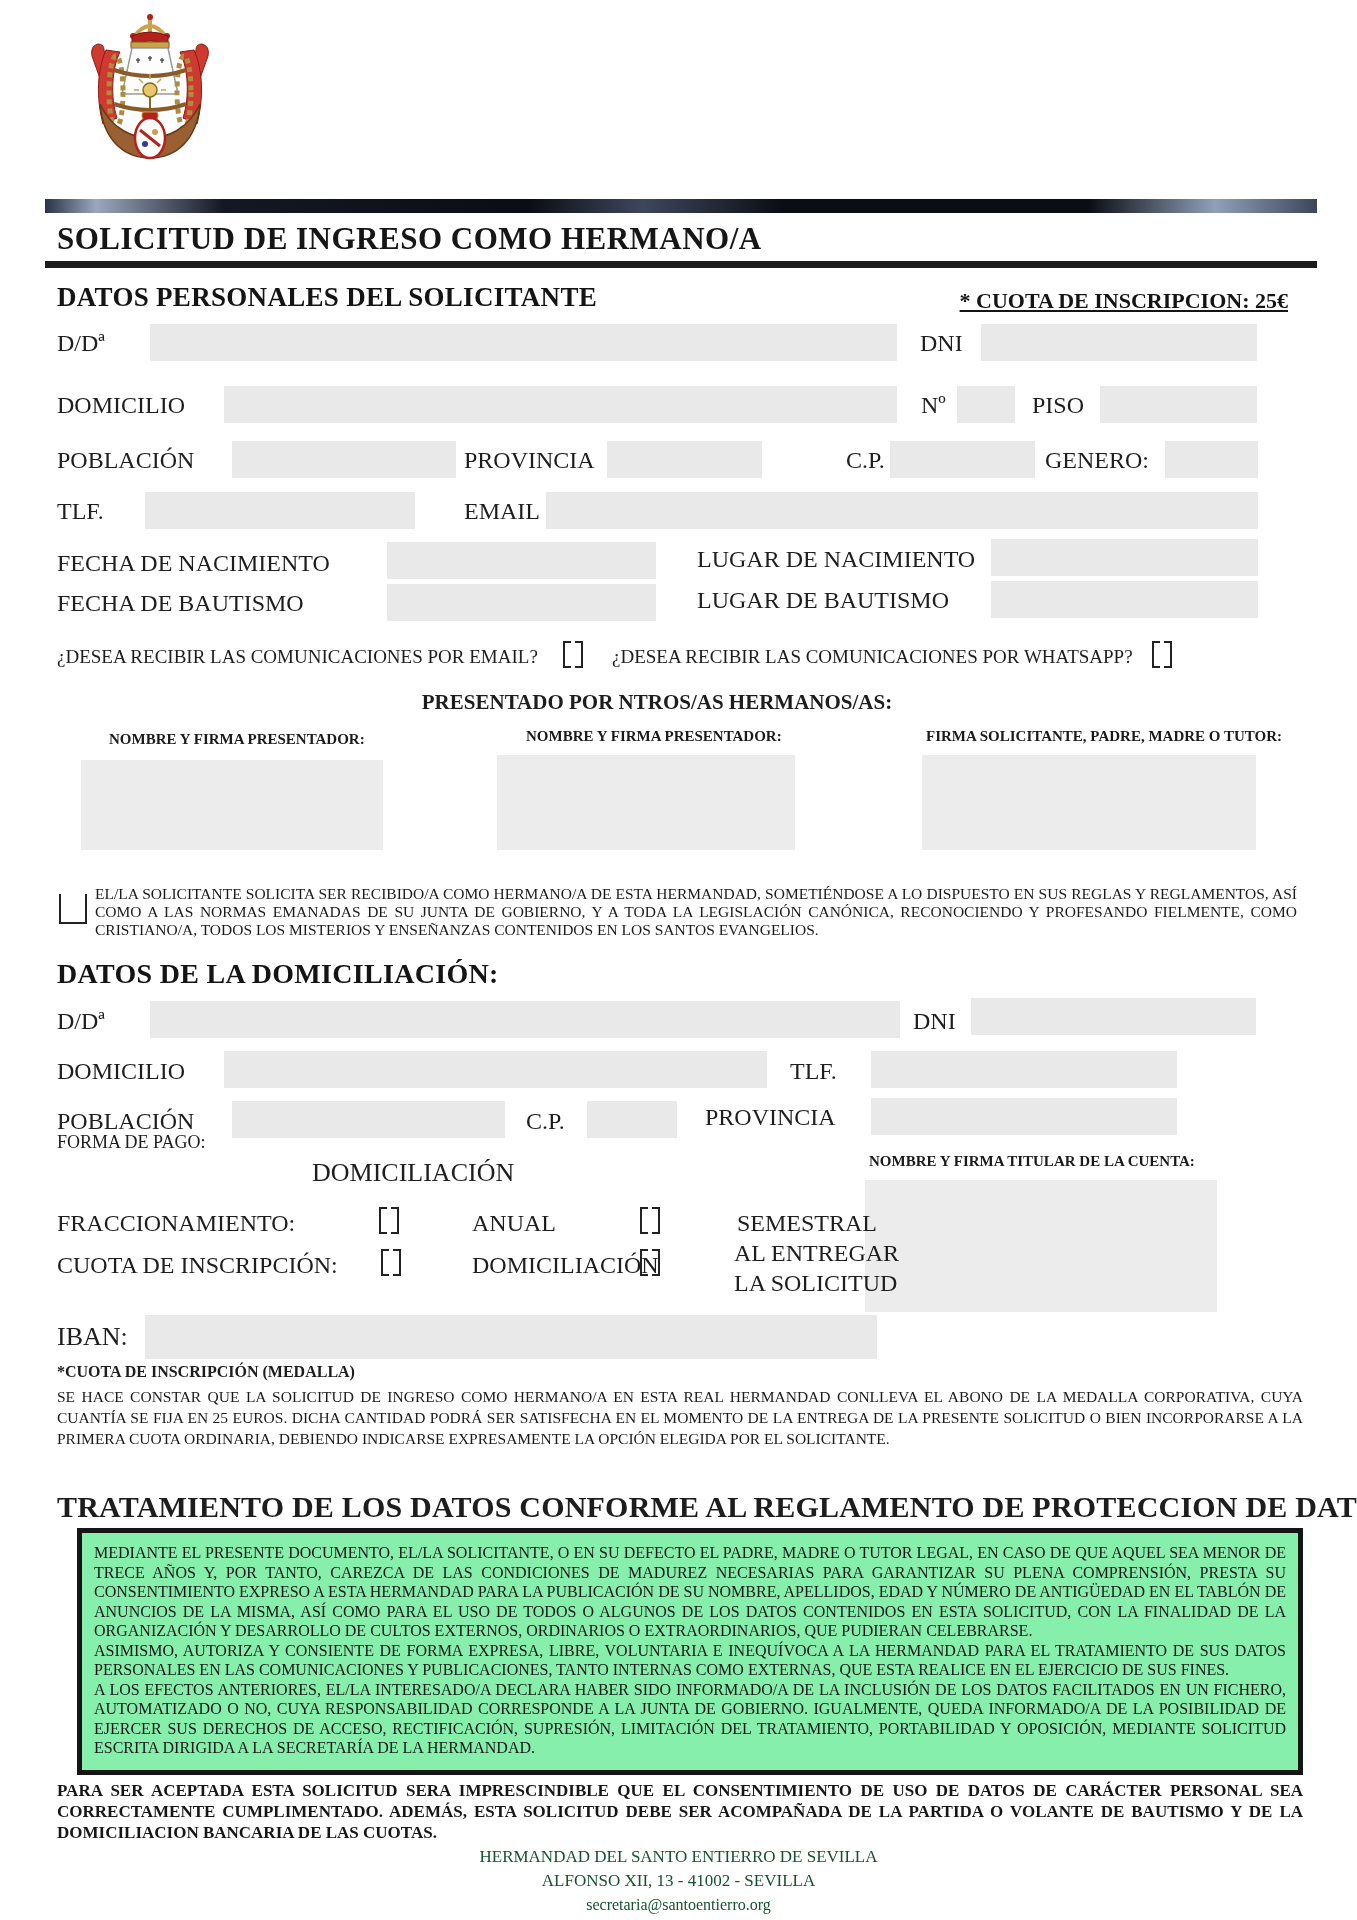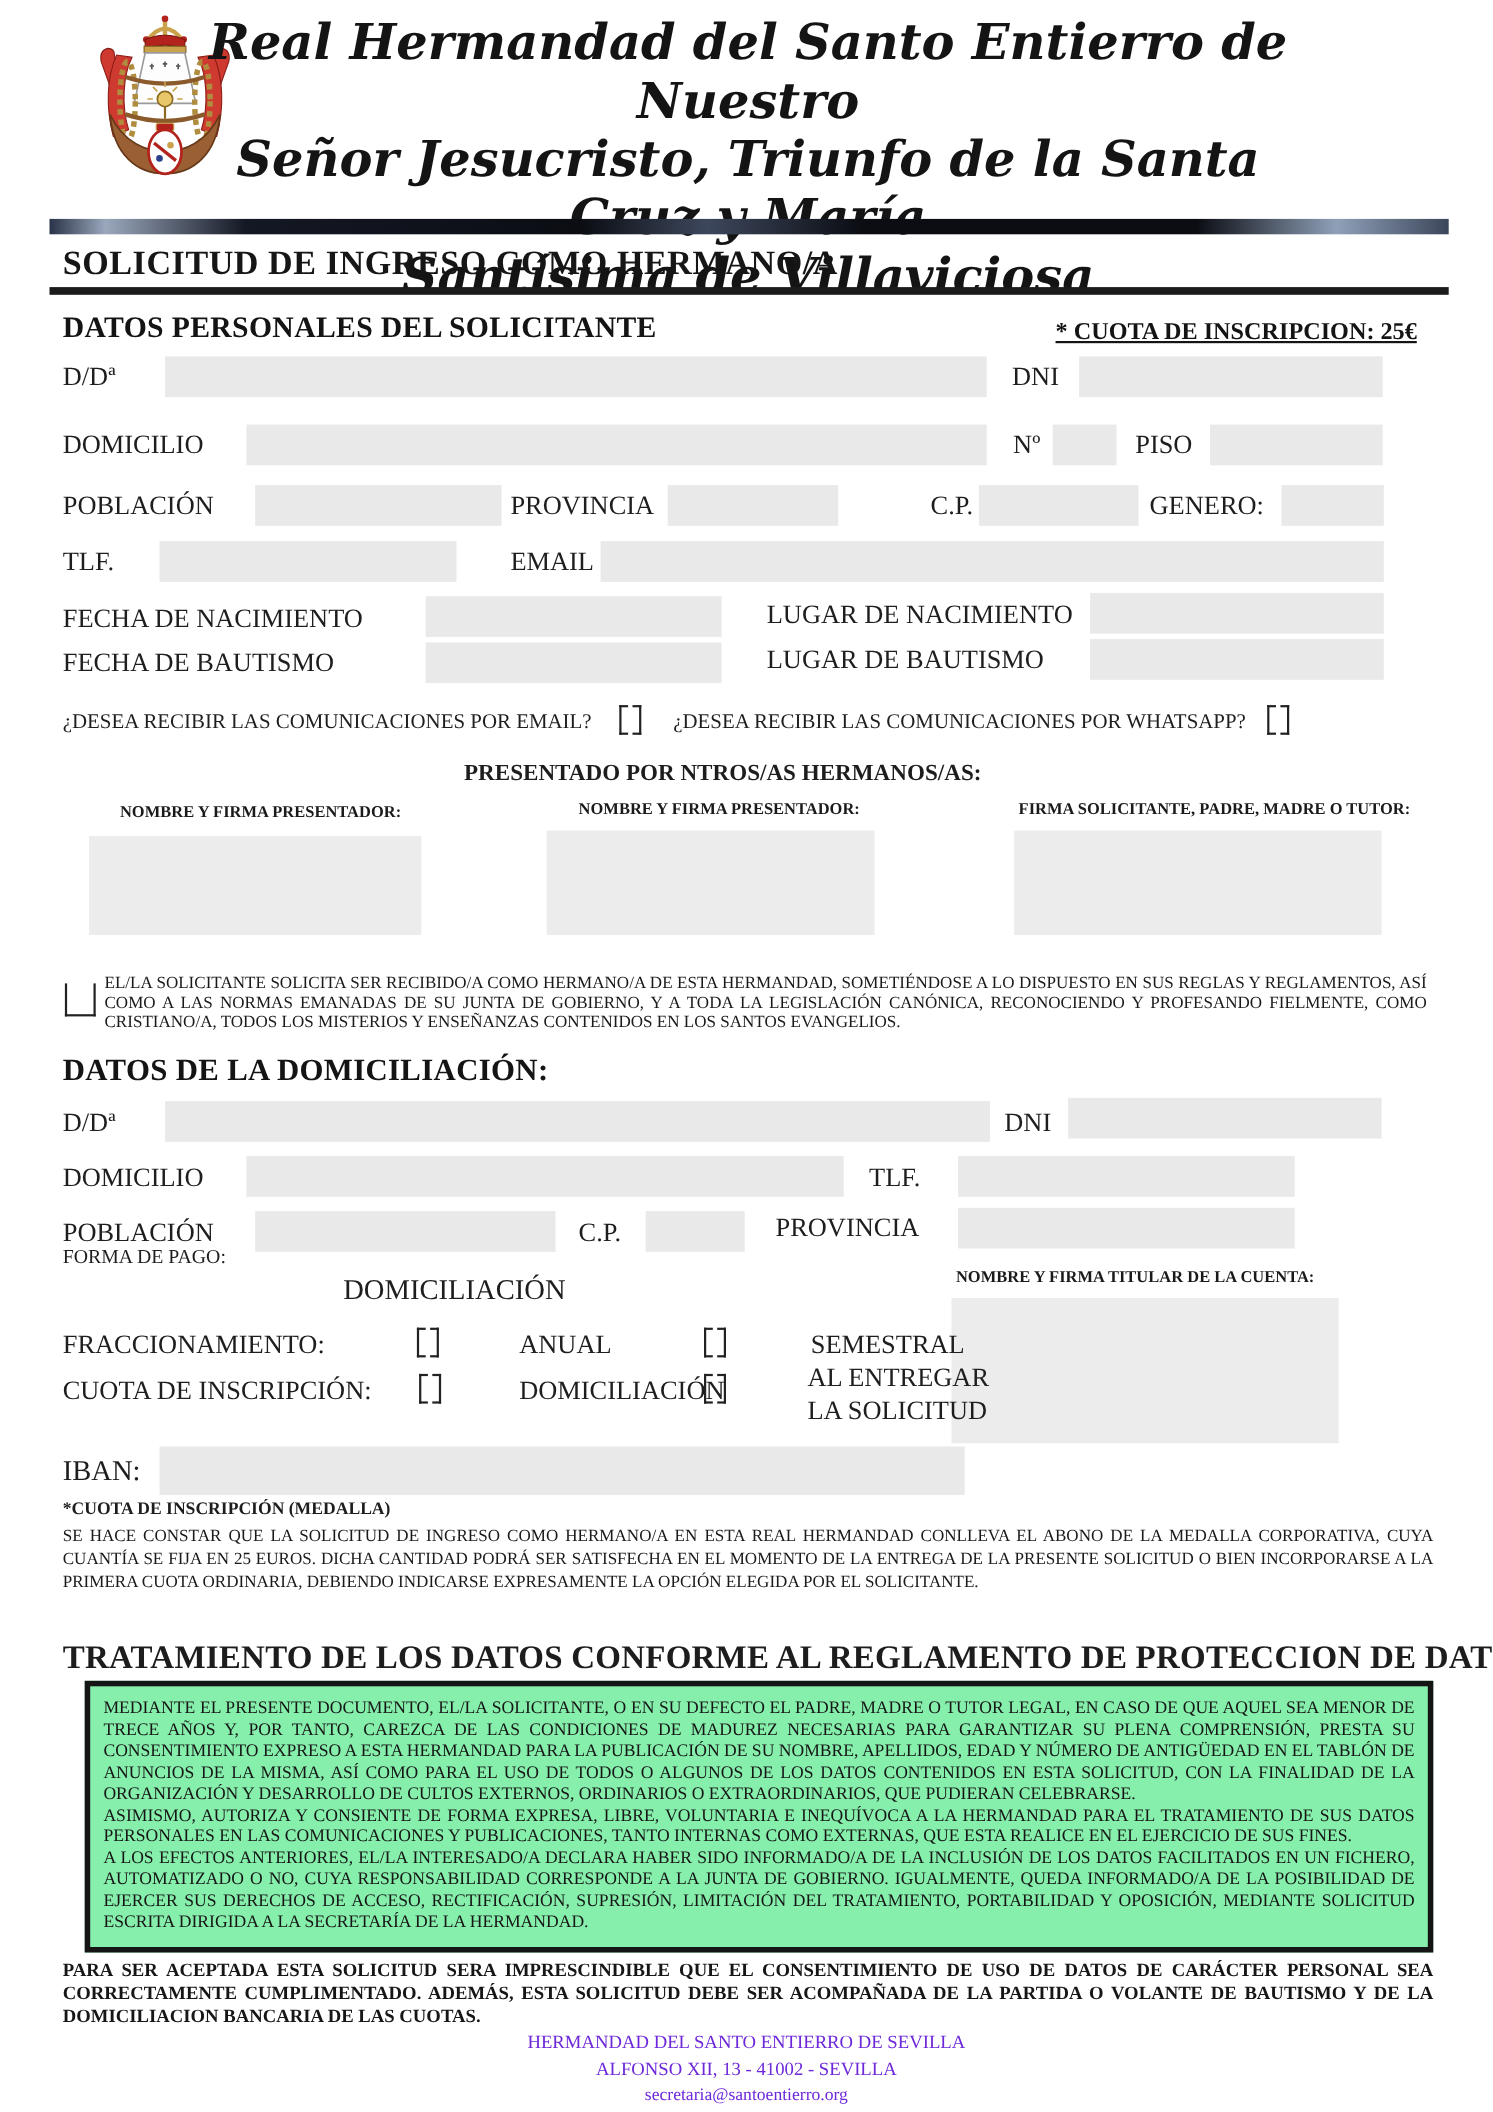--- a/index.html
+++ b/index.html
@@ -26,21 +26,21 @@
   .cb{position:absolute;width:20px;height:27px;}
   .cb::before,.cb::after{content:'';position:absolute;top:0;bottom:0;width:6px;border:2px solid #222;}
   .cb::before{left:0;border-right:none;}
   .cb::after{right:0;border-left:none;}
   
   .sqbox{position:absolute;width:24px;height:28px;border:2px solid #222;border-top:none;background:#fff;}
   .para{position:absolute;text-align:justify;color:#1a1a1a;}
   .bigbox{position:absolute;left:77px;top:1528px;width:1192px;border:5px solid #151515;background:#86efac;padding:10px 12px 12px 12px;}
   .bigbox p{margin:0;font-size:16px;line-height:19.5px;text-align:justify;color:#161616;}
   .warn{position:absolute;left:57px;top:1780px;width:1246px;font-size:17px;font-weight:bold;line-height:21px;text-align:justify;color:#161616;}
-  .footer{position:absolute;left:0;top:1845px;width:1357px;text-align:center;font-size:17px;line-height:24px;color:#6d28d9;}
+  .footer{position:absolute;left:0;top:1845px;width:1357px;text-align:center;font-size:17px;line-height:24px;color:#14532d;}
   .opt{position:absolute;font-size:24px;white-space:nowrap;color:#1e1e1e;margin-left:47px;}
 </style>
 </head>
 <body>
 
 <div id="page">
 
   <div class="abs" style="left:76px;top:8px;width:148px;height:170px;">
     <svg viewBox="0 0 148 170" width="148" height="170">
 
@@ -74,25 +74,20 @@
       <path d="M24,96 C27,132 48,150 74,150 C100,150 121,132 124,96 C112,122 90,130 74,130 C58,130 36,122 24,96 Z" fill="#9a5f33" stroke="#66391a" stroke-width="1.5"></path>
 
       <rect x="66" y="104" width="16" height="7" rx="2" fill="#b3221c" stroke="#c9a24b" stroke-width="1"></rect>
       <ellipse cx="74" cy="130" rx="15" ry="20" fill="#ffffff" stroke="#b3221c" stroke-width="2.5"></ellipse>
       <path d="M64,122 L84,138" stroke="#b3221c" stroke-width="3"></path>
       <circle cx="79" cy="124" r="3" fill="#c9a24b"></circle>
       <circle cx="69" cy="136" r="3" fill="#2b3f8c"></circle>
     </svg>
   </div>
 
-  <div class="h-title">
-    <div>Real Hermandad del Santo Entierro de Nuestro</div>
-    <div>Señor Jesucristo, Triunfo de la Santa Cruz y María</div>
-    <div>Santísima de Villaviciosa</div>
-  </div>
 
   <div class="gradbar"></div>
 
   <div class="formtitle">SOLICITUD DE INGRESO COMO HERMANO/A</div>
   <div class="rule"></div>
 
   <div class="sechead" style="left:57px;top:282px;">DATOS PERSONALES DEL SOLICITANTE</div>
   <div class="feenote">* CUOTA DE INSCRIPCION: 25€</div>
 
   <div class="lbl" style="left:57px;top:330px;">D/Dª</div>

